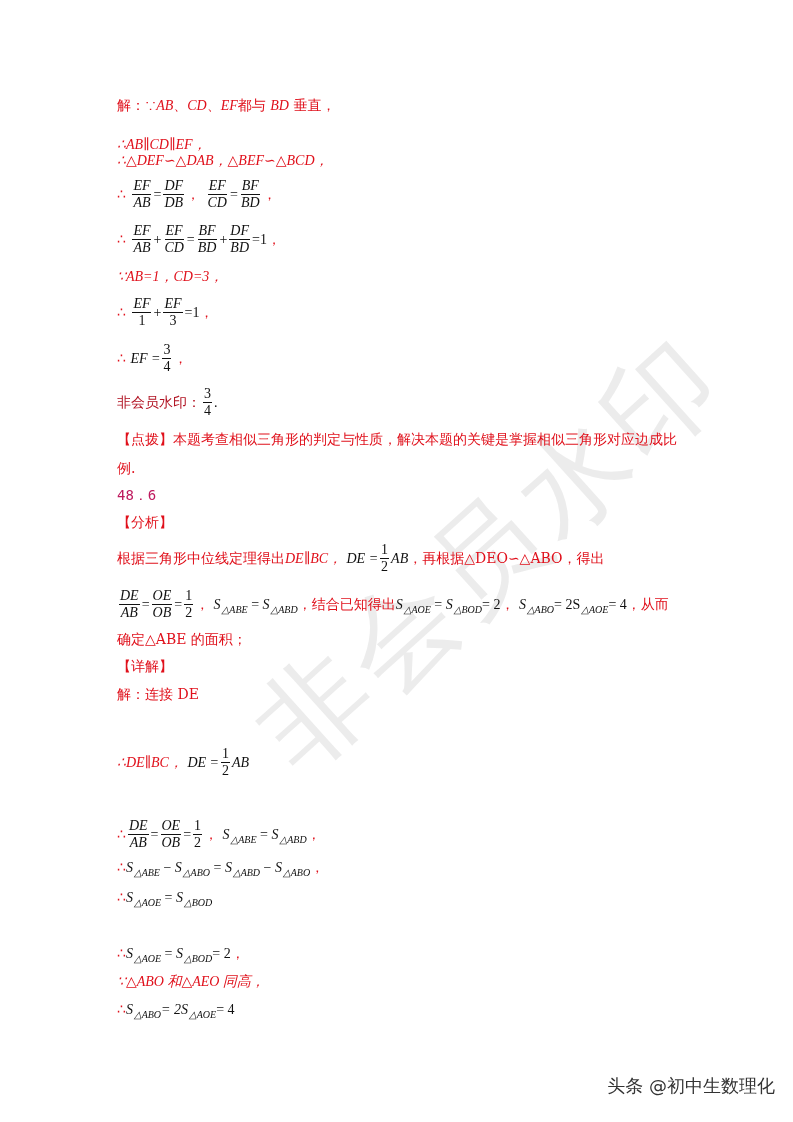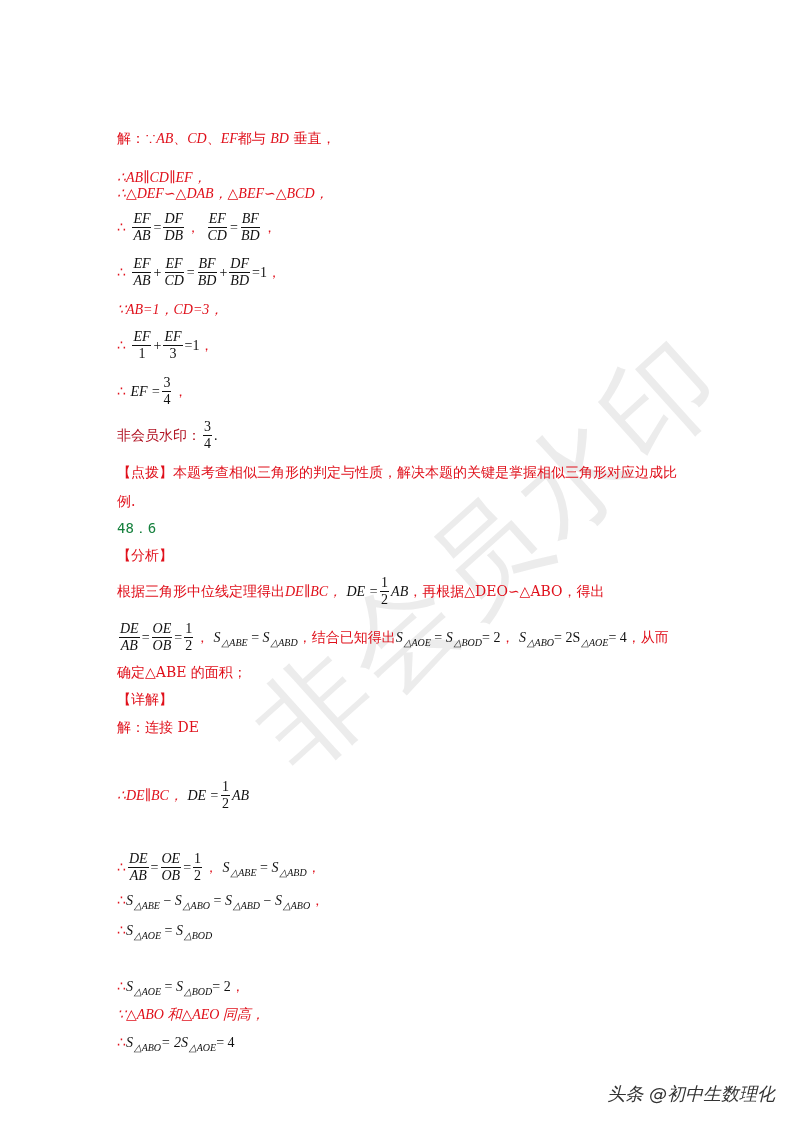--- a/index.html
+++ b/index.html
@@ -1,33 +1,33 @@
 <!DOCTYPE html>
 <html><head>
 <meta charset="utf-8">
 <style>
   html, body { margin:0; padding:0; background:#ffffff; }
   body { width:793px; height:1122px; position:relative; overflow:hidden;
          font-family:"DejaVu Serif","Liberation Serif",serif; }
   .page { position:absolute; left:0; top:0; width:793px; height:1122px; }
-  .line { position:absolute; left:117px; font-size:14px; color:#e0101b; white-space:nowrap; line-height:18px;margin-top:33px; }
+  .line { position:absolute; left:117px; font-size:14px; color:#e0101b; white-space:nowrap; line-height:18px; }
   .it { font-style:italic; font-family:"Liberation Serif","DejaVu Serif",serif; }
   .frac { display:inline-flex; flex-direction:column; align-items:center; vertical-align:middle;
           font-family:"Liberation Serif",serif; font-style:italic; font-size:14px; color:#111; margin:0 2px; }
   .frac .num, .frac .den { line-height:16px; padding:0 1px; }
   .frac .num { border-bottom:1px solid #111; }
   .frac.up .num, .frac.up .den { font-style:normal; }
   .math { font-family:"Liberation Serif",serif; color:#111; font-size:14px; }
   .sub { font-size:10px; font-style:italic; vertical-align:-4px; margin-left:1px; }
   .mono { font-family:"DejaVu Sans Mono","Liberation Mono",monospace; }
   .watermark { position:absolute; left:180px; top:350px; width:560px; height:340px; pointer-events:none; }
   .watermark span { position:absolute; left:20px; top:130px; font-size:110px; color:rgba(150,150,150,0.18);
                     font-family:"DejaVu Sans",sans-serif; transform:rotate(-42deg); transform-origin:center; white-space:nowrap; letter-spacing:6px; }
-  .footer { position:absolute; right:18px; bottom:16px; font-size:18px; color:#333;
-            font-family:"DejaVu Sans","Liberation Sans",sans-serif; text-shadow:0 0 2px #fff;font-style:italic; }
+  .footer { position:absolute; right:18px; bottom:24px; font-size:18px; color:#333;
+            font-family:"DejaVu Sans","Liberation Sans",sans-serif; text-shadow:0 0 2px #fff; }
 </style>
 </head>
 <body>
 
 <div class="page">
 
   <div class="watermark">
       <span>非会员水印</span>
     </div>
 
@@ -98,21 +98,21 @@
         <span class="num">3</span>
         <span class="den">4</span>
       </span><span class="math">.</span>
   </div>
 
   <div class="line" style="top:430px">
     <span>【点拨】</span><span>本题考查相似三角形的判定与性质，解决本题的关键是掌握相似三角形对应边成比</span>
   </div>
   <div class="line" style="top:459px">例.</div>
 
-  <div class="line mono" style="top:486px;color:#15803d">48．6</div>
+  <div class="line mono" style="top:486px;color:#be185d">48．6</div>
   <div class="line" style="top:513px">【分析】</div>
 
   <div class="line" style="top:542px">
     <span>根据三角形中位线定理得出</span><span class="it">DE∥BC，</span>
     <span class="math it">DE =</span><span class="frac up">
         <span class="num">1</span>
         <span class="den">2</span>
       </span><span class="math it">AB</span><span>，再根据△DEO∽△ABO，得出</span>
   </div>
 

